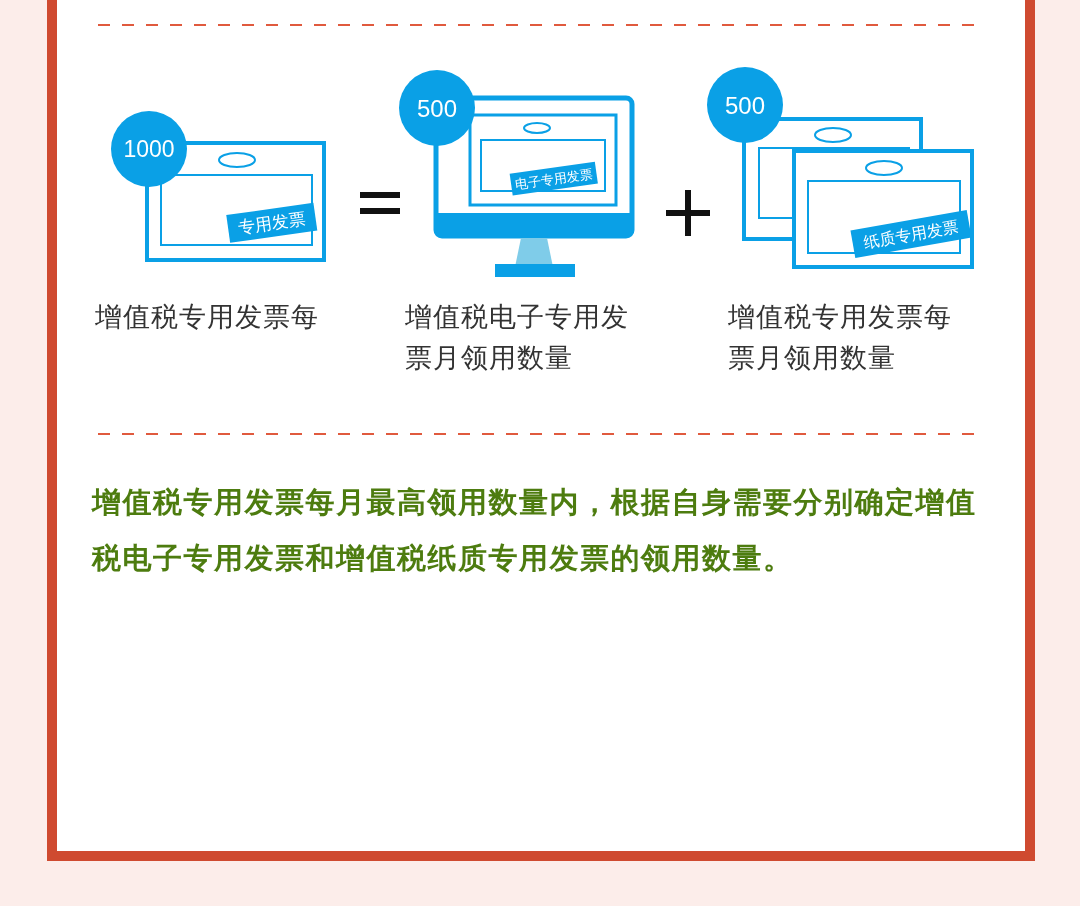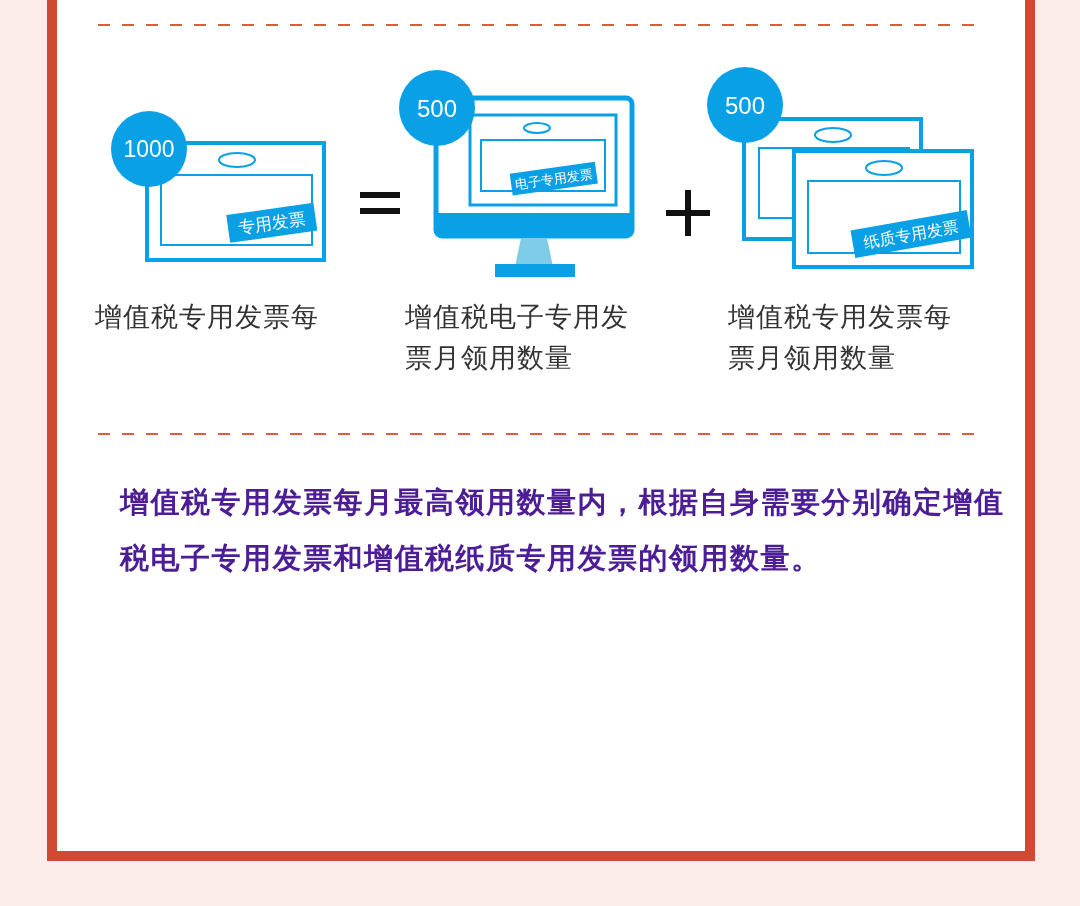--- a/index.html
+++ b/index.html
@@ -18,22 +18,22 @@
   }
   .dash.top { top: 24px; }
   .dash.mid { top: 433px; }
   .ill { position: absolute; }
   .caption {
     position: absolute; text-align: left; color: #333333;
     font-size: 27px; line-height: 41px; letter-spacing: 1px;
   }
   .op { position: absolute; color: #111; }
   .body-text {
-    position: absolute; left: 120px; top: 474px; width: 890px;
-    color: #4c1d95; font-size: 29px; line-height: 56px; font-weight: bold;
+    position: absolute; left: 92px; top: 474px; width: 890px;
+    color: #4d7c0f; font-size: 29px; line-height: 56px; font-weight: bold;
     letter-spacing: 1.5px;
   }
   .body-text p { margin: 0; }
 </style>
 </head>
 <body>
 
 <div class="frame"></div>
 <div class="dash top"></div>
 

